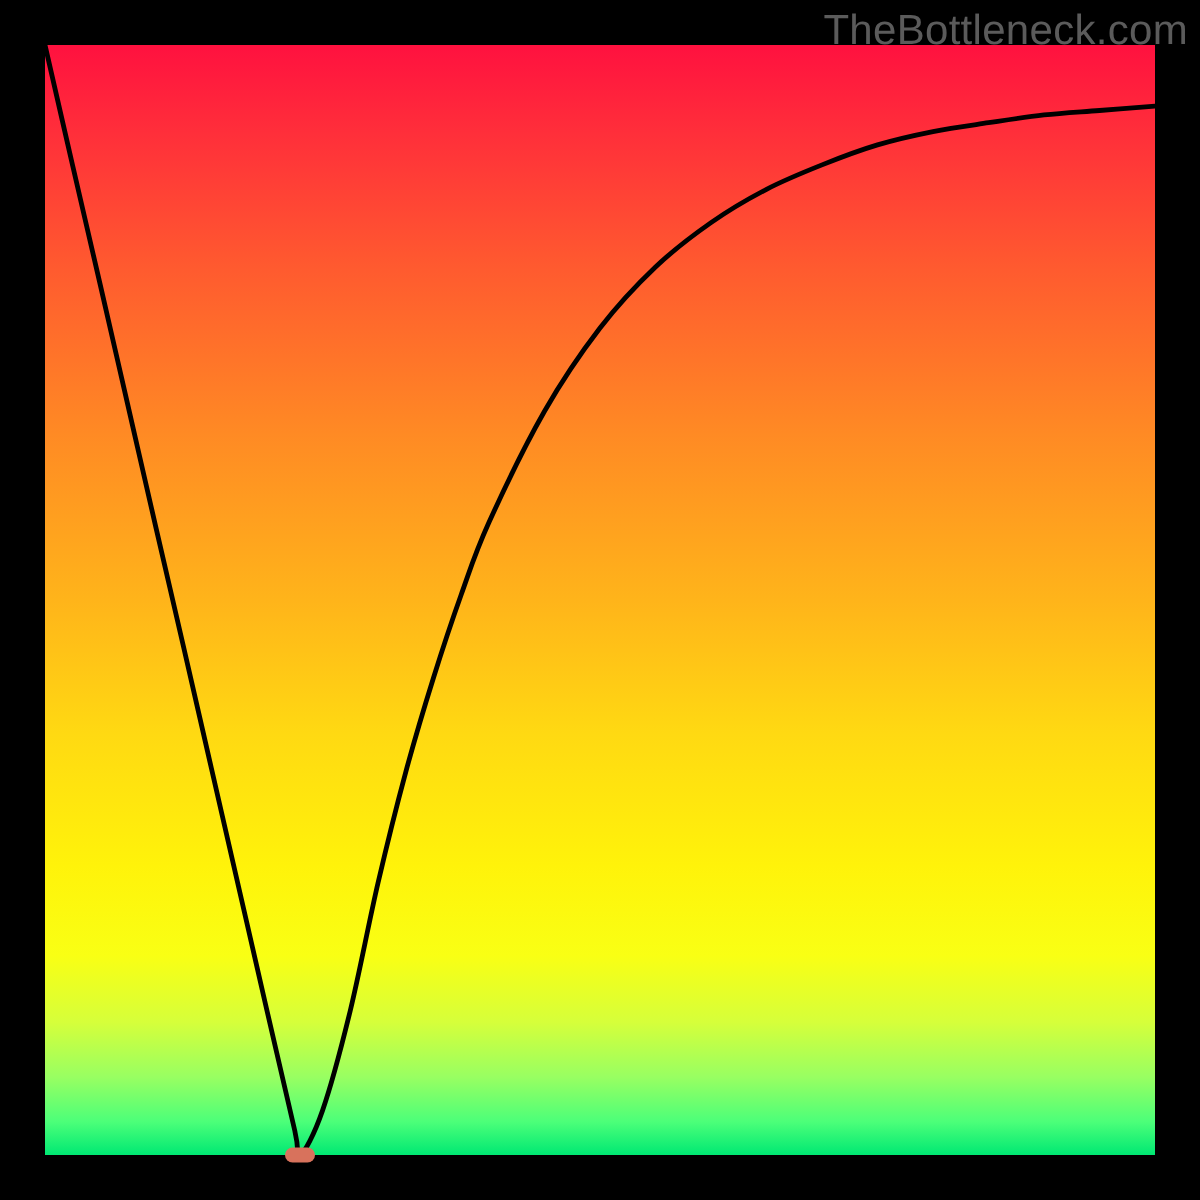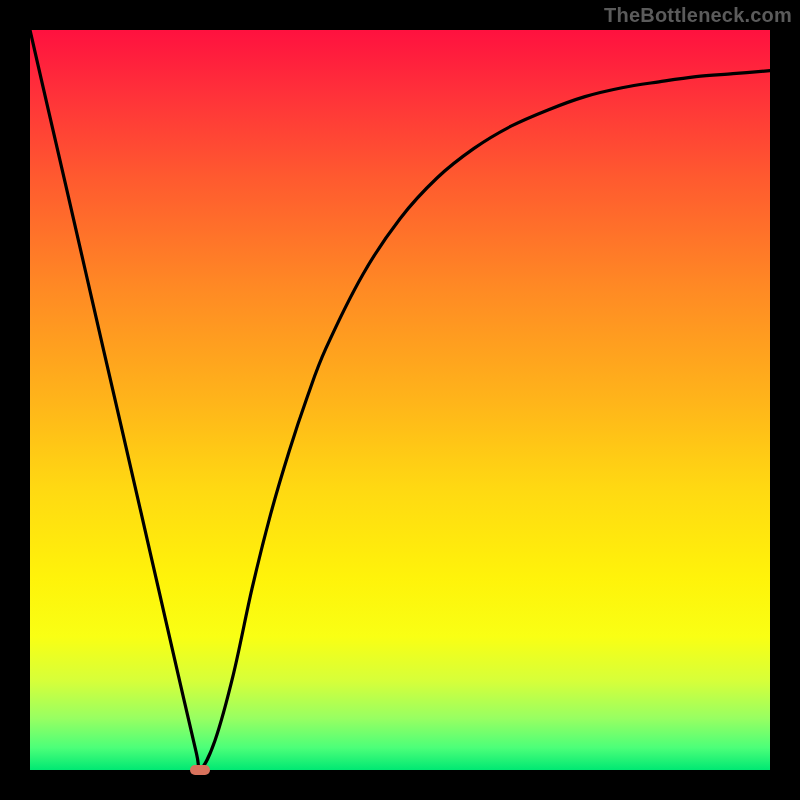--- a/index.html
+++ b/index.html
@@ -54,23 +54,23 @@
     height: 10px;
     border-radius: 5px;
     background: #d8725c;
     transform: translate(-50%, -50%);
   }
   .watermark {
     position: absolute;
     top: 4px;
     right: 8px;
     color: #5b5b5b;
-    font-size: 20px;
+    font-size: 28px;
     letter-spacing: 0.2px;
-    font-weight: 700;
+    font-weight: 400;
   }
 </style>
 </head>
 <body>
 
 <div class="watermark">TheBottleneck.com</div>
 
 <div class="frame">
   <div class="gradient"></div>
   <svg class="curve-svg" viewBox="0 0 740 740" preserveAspectRatio="none">

